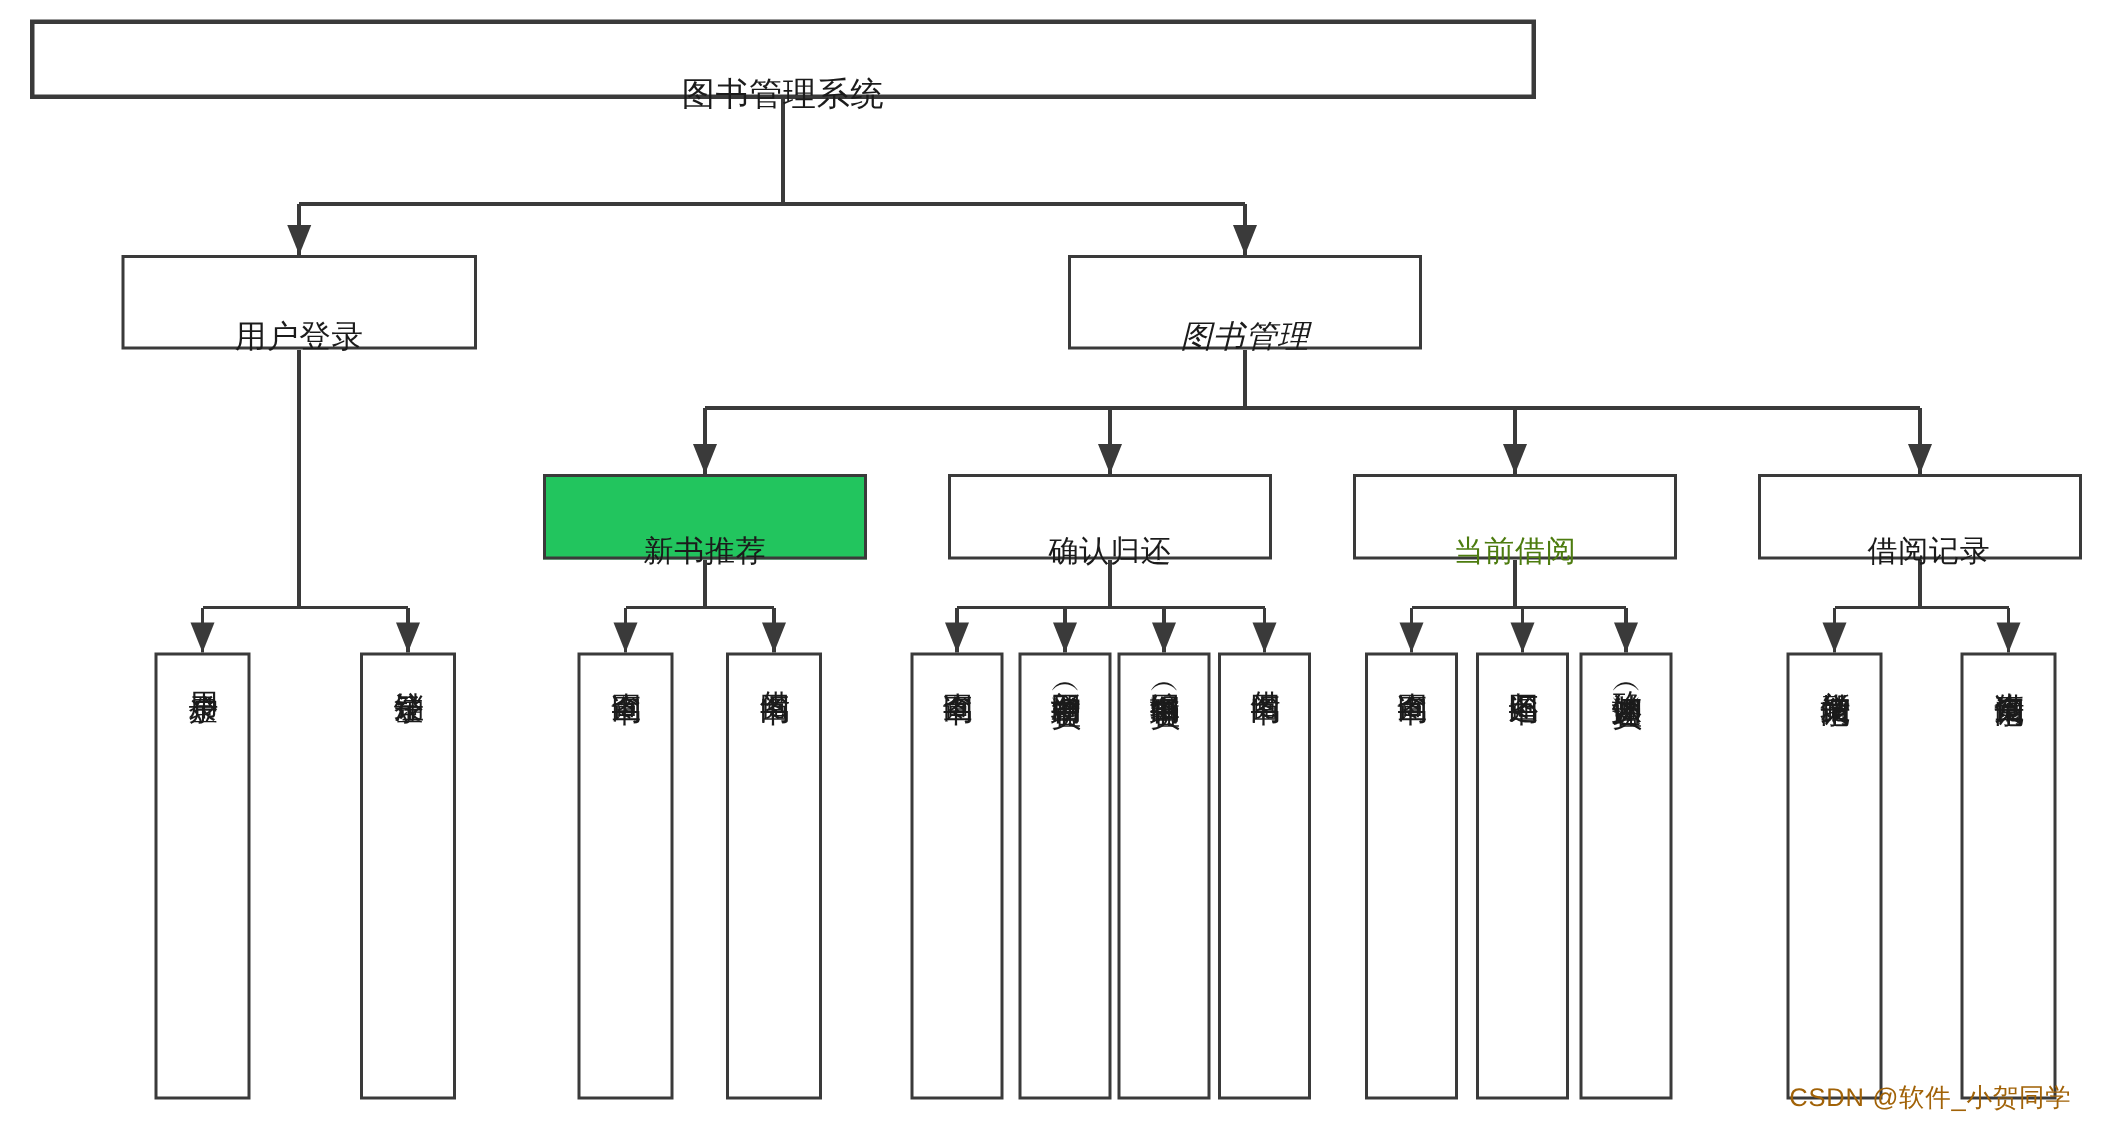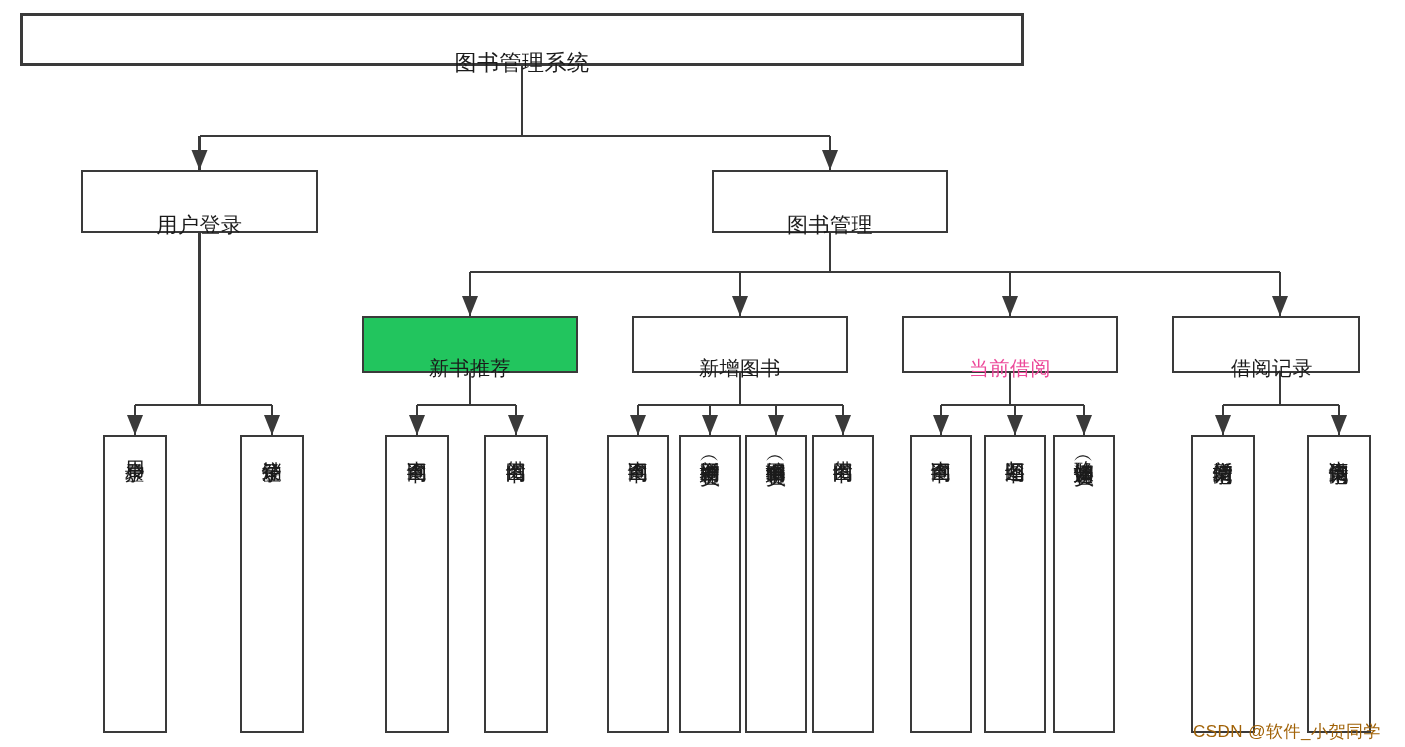--- a/index.html
+++ b/index.html
@@ -135,33 +135,33 @@
       <polygon points="1215,415 1231,415 1223,435" fill="#3a3a3a"></polygon>
       <line x1="1339" y1="405" x2="1339" y2="435" stroke="#3a3a3a" stroke-width="2.4" shape-rendering="crispEdges"></line>
       <polygon points="1331,415 1347,415 1339,435" fill="#3a3a3a"></polygon>
     </svg>
 <div class="node-box level-0" style="left: 20px; top: 13px; width: 1004px; height: 53px; border-color: rgb(58, 58, 58); background: rgb(255, 255, 255);">
       <span class="node-label-h" style="color: rgb(27, 27, 27);">图书管理系统</span>
     </div>
     <div class="node-box level-1" style="left: 81px; top: 170px; width: 237px; height: 63px; border-color: rgb(58, 58, 58); background: rgb(255, 255, 255);">
       <span class="node-label-h" style="color: rgb(27, 27, 27);">用户登录</span>
     </div>
-    <div class="node-box level-1" style="left: 712px; top: 170px; width: 236px; height: 63px; border-color: rgb(58, 58, 58); background: rgb(255, 255, 255);">
+    <div class="node-box level-1" style="left: 712px; top: 170px; width: 236px; height: 63px; border-color: rgb(58, 58, 58); background: rgb(255, 255, 255); font-style: italic;">
       <span class="node-label-h" style="color: rgb(27, 27, 27);">图书管理</span>
     </div>
     <div class="node-box level-2" style="left: 362px; top: 316px; width: 216px; height: 57px; border-color: rgb(58, 58, 58); background: #22c55e;">
       <span class="node-label-h" style="color: rgb(27, 27, 27);">新书推荐</span>
     </div>
     <div class="node-box level-2" style="left: 632px; top: 316px; width: 216px; height: 57px; border-color: rgb(58, 58, 58); background: rgb(255, 255, 255);">
-      <span class="node-label-h" style="color: rgb(27, 27, 27);">新增图书</span>
+      <span class="node-label-h" style="color: rgb(27, 27, 27);">确认归还</span>
     </div>
     <div class="node-box level-2" style="left: 902px; top: 316px; width: 216px; height: 57px; border-color: rgb(58, 58, 58); background: rgb(255, 255, 255);">
-      <span class="node-label-h" style="color: #ec4899;">当前借阅</span>
-    </div>
-    <div class="node-box level-2" style="left: 1172px; top: 316px; width: 188px; height: 57px; border-color: rgb(58, 58, 58); background: rgb(255, 255, 255); padding-left: 12px;">
+      <span class="node-label-h" style="color: #4d7c0f;">当前借阅</span>
+    </div>
+    <div class="node-box level-2" style="left: 1172px; top: 316px; width: 216px; height: 57px; border-color: rgb(58, 58, 58); background: rgb(255, 255, 255); padding-left: 12px;">
       <span class="node-label-h" style="color: rgb(27, 27, 27);">借阅记录</span>
     </div>
     <div class="node-box level-3 leaf" style="left: 103px; top: 435px; width: 64px; height: 298px; border-color: rgb(58, 58, 58); background: rgb(255, 255, 255);">
       <span class="node-label-v" style="color: rgb(27, 27, 27);">用户登录</span>
     </div>
     <div class="node-box level-3 leaf" style="left: 240px; top: 435px; width: 64px; height: 298px; border-color: rgb(58, 58, 58); background: rgb(255, 255, 255);">
       <span class="node-label-v" style="color: rgb(27, 27, 27);">注销登录</span>
     </div>
     <div class="node-box level-3 leaf" style="left: 385px; top: 435px; width: 64px; height: 298px; border-color: rgb(58, 58, 58); background: rgb(255, 255, 255);">
       <span class="node-label-v" style="color: rgb(27, 27, 27);">查询图书</span>

